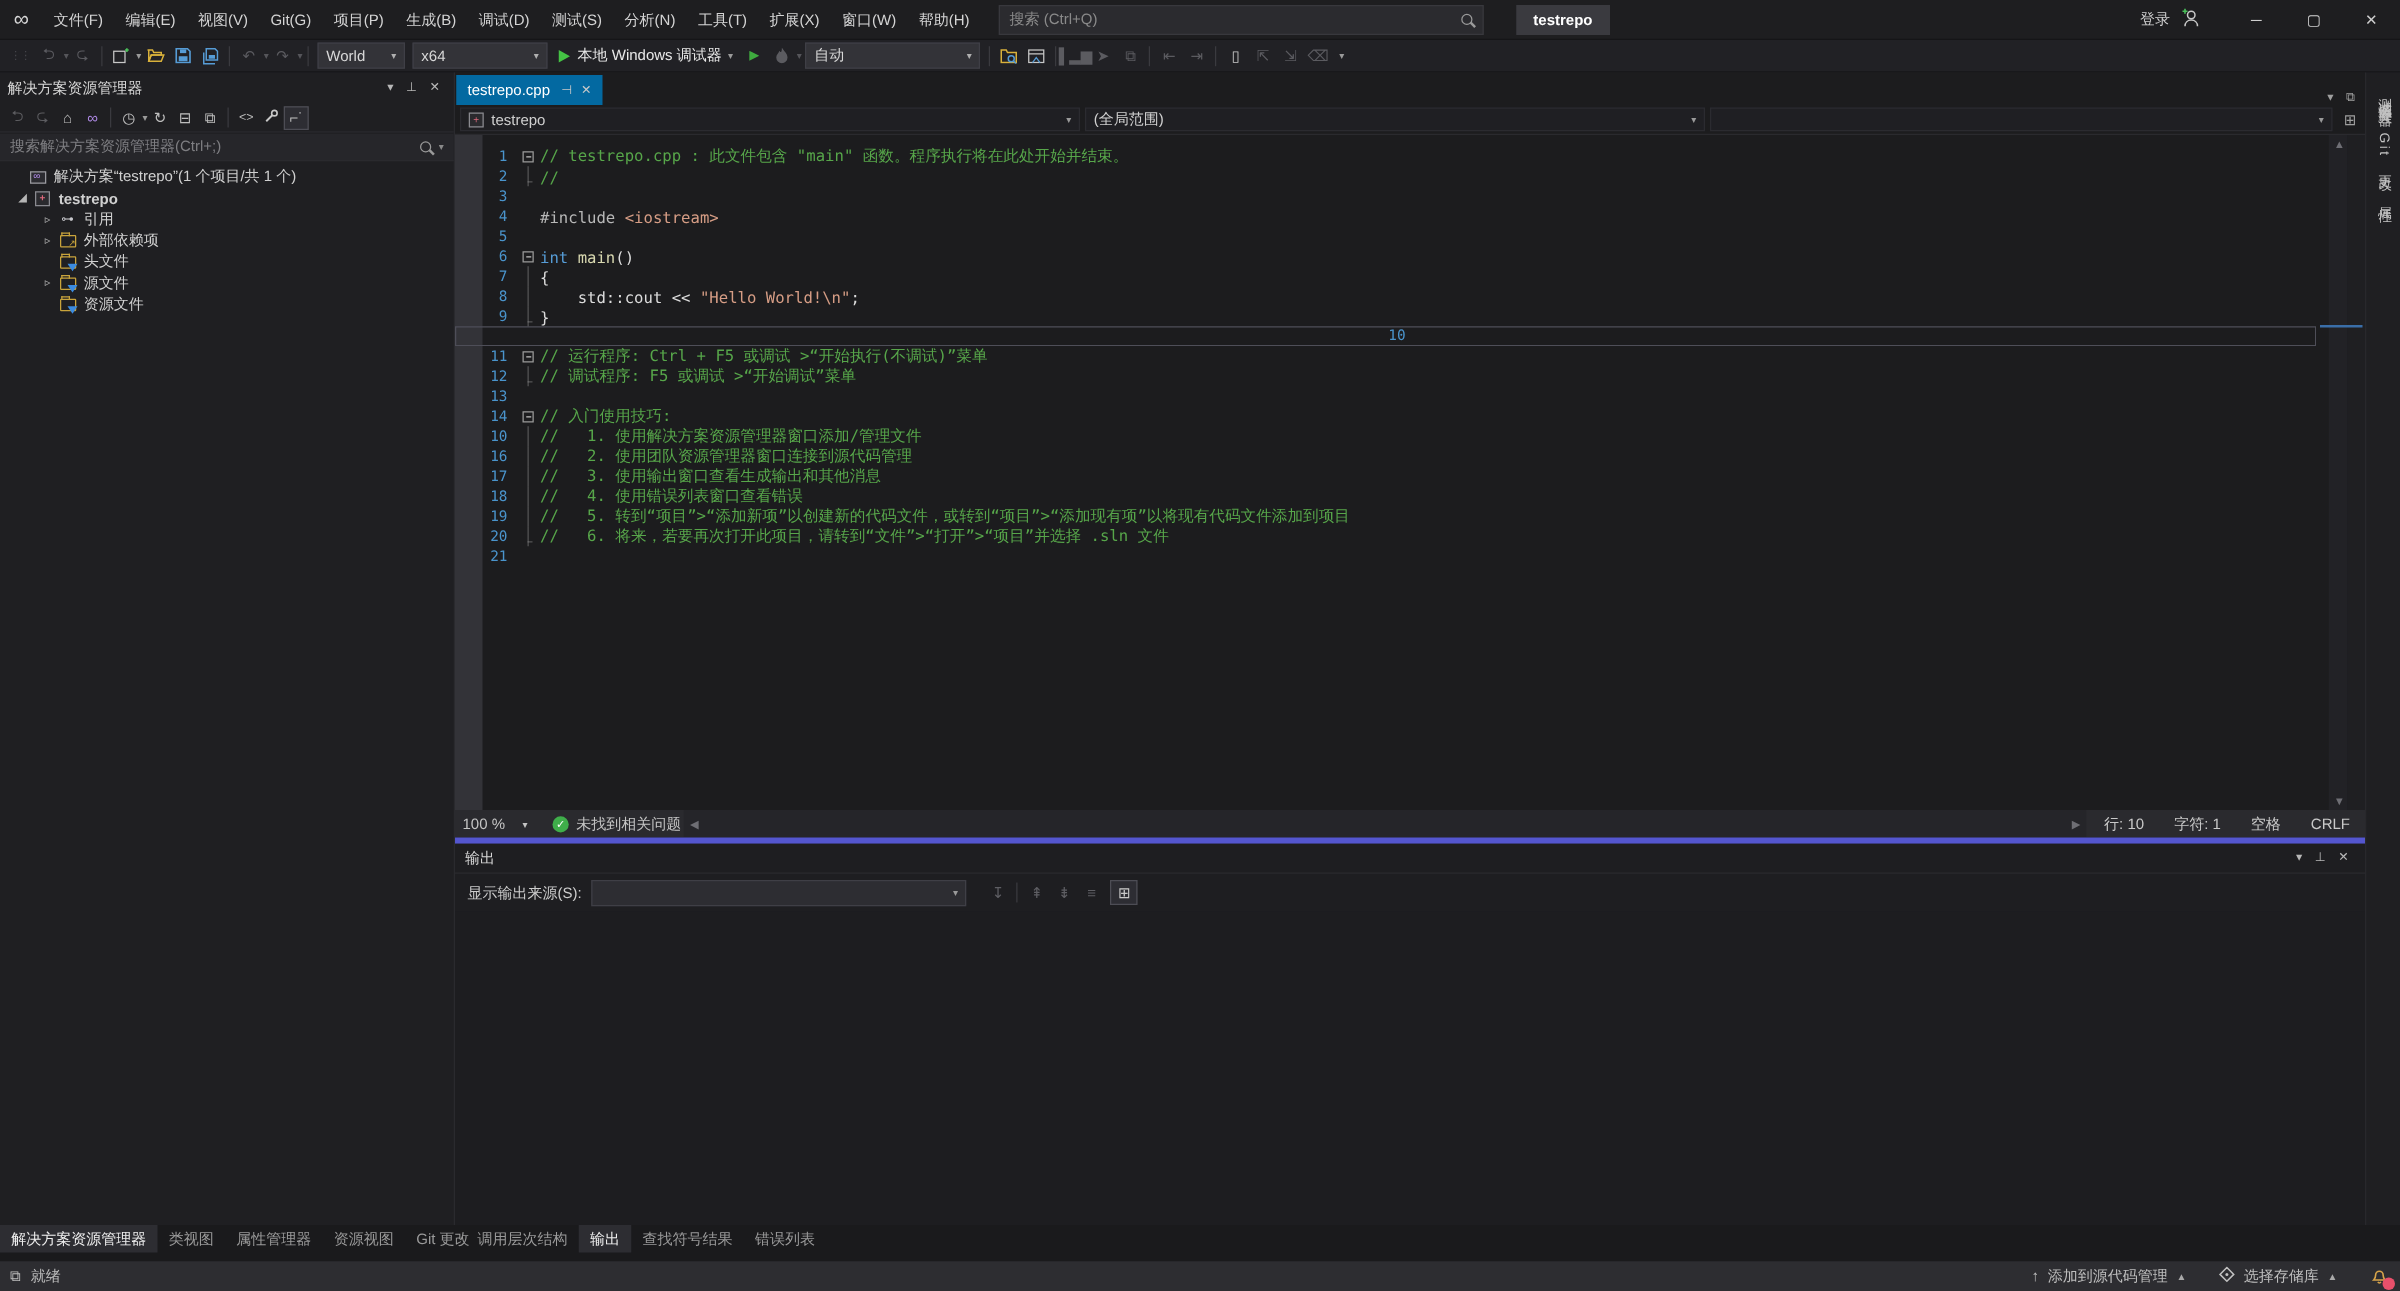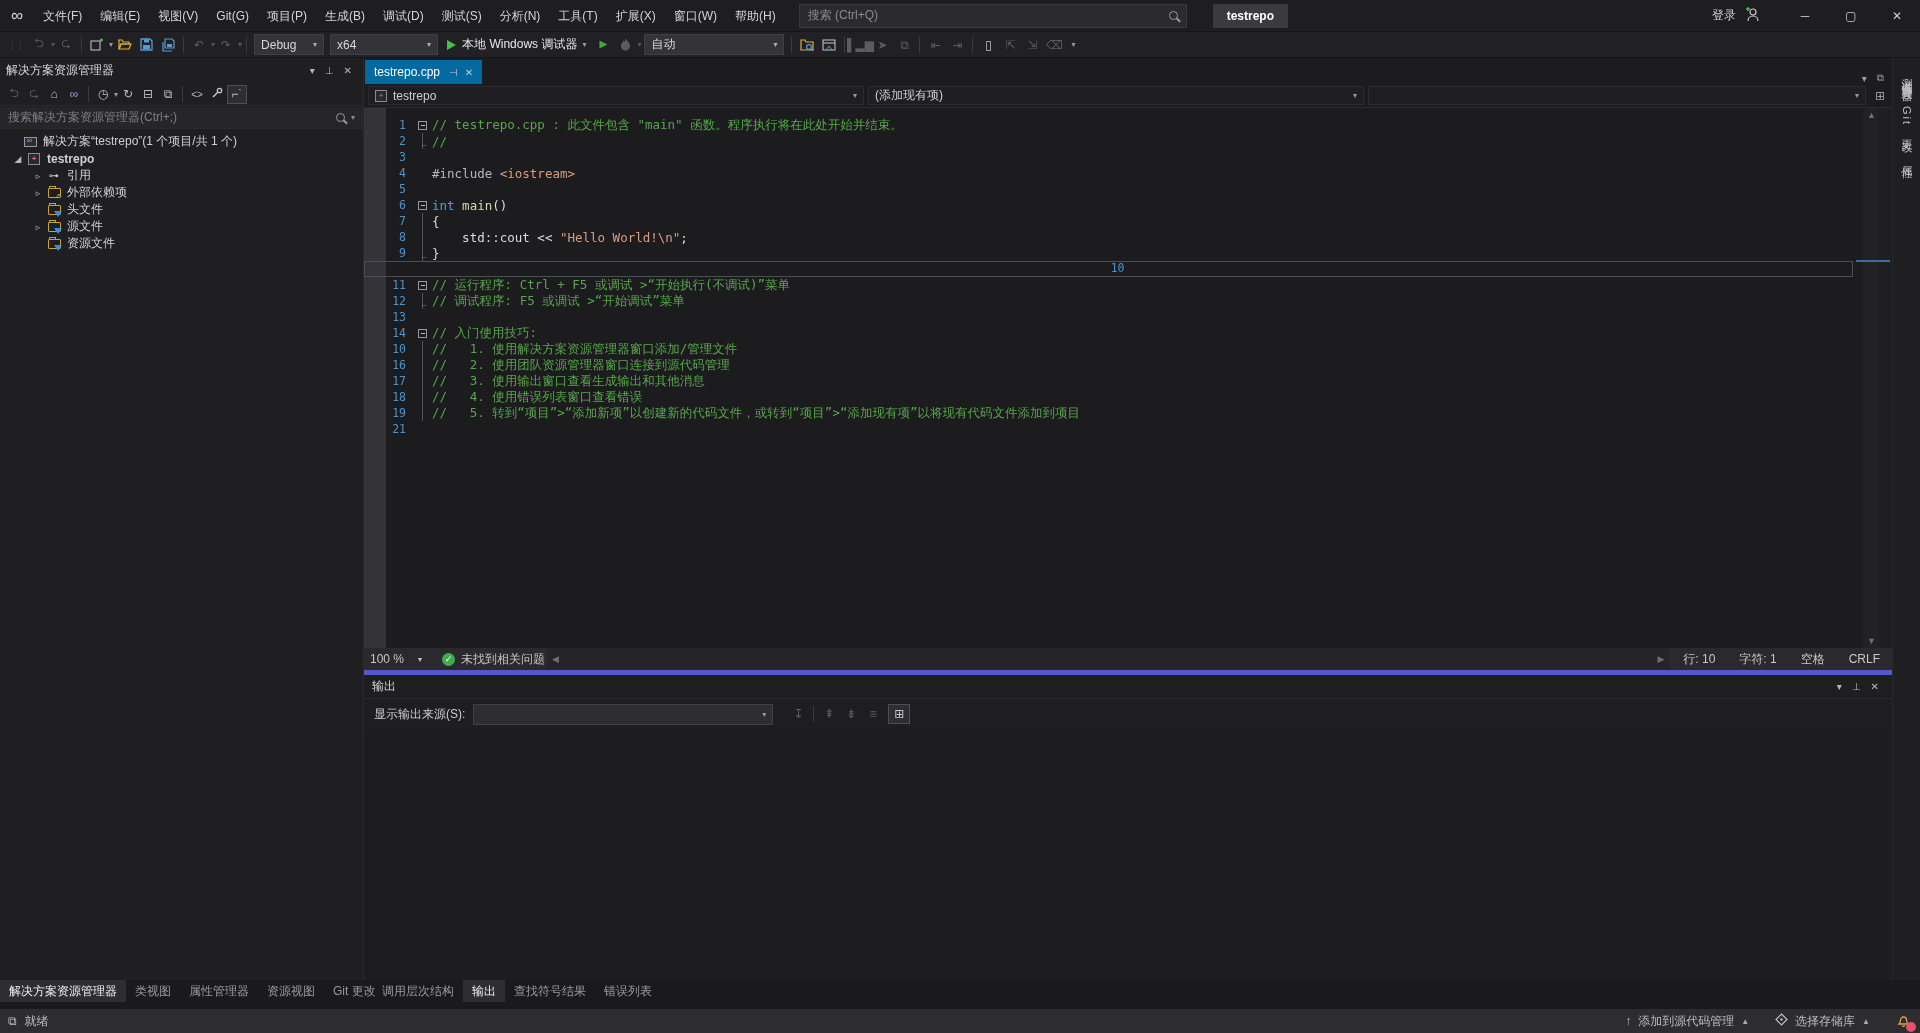--- a/index.html
+++ b/index.html
@@ -210,21 +210,21 @@
         <rect x="6" y="6" width="5" height="3" fill="#569cd6"></rect>
       </svg>
   </span>
   <span class="tb-sep"></span>
   <span class="tb-ic dim">↶</span>
     <span class="tb-dd dim">▾</span>
   <span class="tb-ic dim">↷</span>
     <span class="tb-dd dim">▾</span>
   <span class="tb-sep"></span>
   <div class="combo" style="width:70px">
-    <span>Debug</span>
+    <span>World</span>
       <span class="caret">▾</span>
   </div>
   <div class="combo" style="width:108px">
     <span>x64</span>
       <span class="caret">▾</span>
   </div>
   <div class="run-btn">
     <span class="play-filled"></span>
     <span>本地 Windows 调试器</span>
       <span class="tb-dd" style="margin-left:5px">▾</span>
@@ -380,21 +380,21 @@
       </div>
     </div>
 
     <div id="navbar">
       <div class="nav-dd" id="nav-dd1">
         <span class="ic-proj" style="margin-right:6px">+</span>
         <span>testrepo</span>
           <span class="caret">▾</span>
       </div>
       <div class="nav-dd" id="nav-dd2">
-        <span>(添加现有项)</span>
+        <span>(全局范围)</span>
           <span class="caret">▾</span>
       </div>
       <div class="nav-dd" id="nav-dd3">
         <span></span>
           <span class="caret">▾</span>
       </div>
       <div id="nav-plus">⊞</div>
     </div>
 
     <div id="code-wrap">
@@ -412,20 +412,21 @@
           <div class="cl cur"><span class="ln">10</span><span class="fold"></span><span class="caret-bar"></span></div>
           <div class="cl"><span class="ln">11</span><span class="fold"><span class="foldbox"></span></span><span class="tk-c">// 运行程序: Ctrl + F5 或调试 &gt;“开始执行(不调试)”菜单</span></div>
           <div class="cl"><span class="ln">12</span><span class="fold foldend"><span class="foldbar"></span></span><span class="tk-c">// 调试程序: F5 或调试 &gt;“开始调试”菜单</span></div>
           <div class="cl"><span class="ln">13</span><span class="fold"></span></div>
           <div class="cl"><span class="ln">14</span><span class="fold"><span class="foldbox"></span></span><span class="tk-c">// 入门使用技巧: </span></div>
           <div class="cl"><span class="ln">10</span><span class="fold"><span class="foldbar"></span></span><span class="tk-c">//   1. 使用解决方案资源管理器窗口添加/管理文件</span></div>
           <div class="cl"><span class="ln">16</span><span class="fold"><span class="foldbar"></span></span><span class="tk-c">//   2. 使用团队资源管理器窗口连接到源代码管理</span></div>
           <div class="cl"><span class="ln">17</span><span class="fold"><span class="foldbar"></span></span><span class="tk-c">//   3. 使用输出窗口查看生成输出和其他消息</span></div>
           <div class="cl"><span class="ln">18</span><span class="fold"><span class="foldbar"></span></span><span class="tk-c">//   4. 使用错误列表窗口查看错误</span></div>
           <div class="cl"><span class="ln">19</span><span class="fold"><span class="foldbar"></span></span><span class="tk-c">//   5. 转到“项目”&gt;“添加新项”以创建新的代码文件，或转到“项目”&gt;“添加现有项”以将现有代码文件添加到项目</span></div>
+          <div class="cl"><span class="ln">20</span><span class="fold foldend"><span class="foldbar"></span></span><span class="tk-c">//   6. 将来，若要再次打开此项目，请转到“文件”&gt;“打开”&gt;“项目”并选择 .sln 文件</span></div>
           <div class="cl"><span class="ln">21</span><span class="fold"></span></div>
         </div>
       <div id="v-scroll">
         <div class="track"></div>
         <div class="ann"></div>
         <span class="arr" style="top:2px">▲</span>
         <span class="arr" style="bottom:2px">▼</span>
         <div id="caret-mark"></div>
       </div>
     </div>

